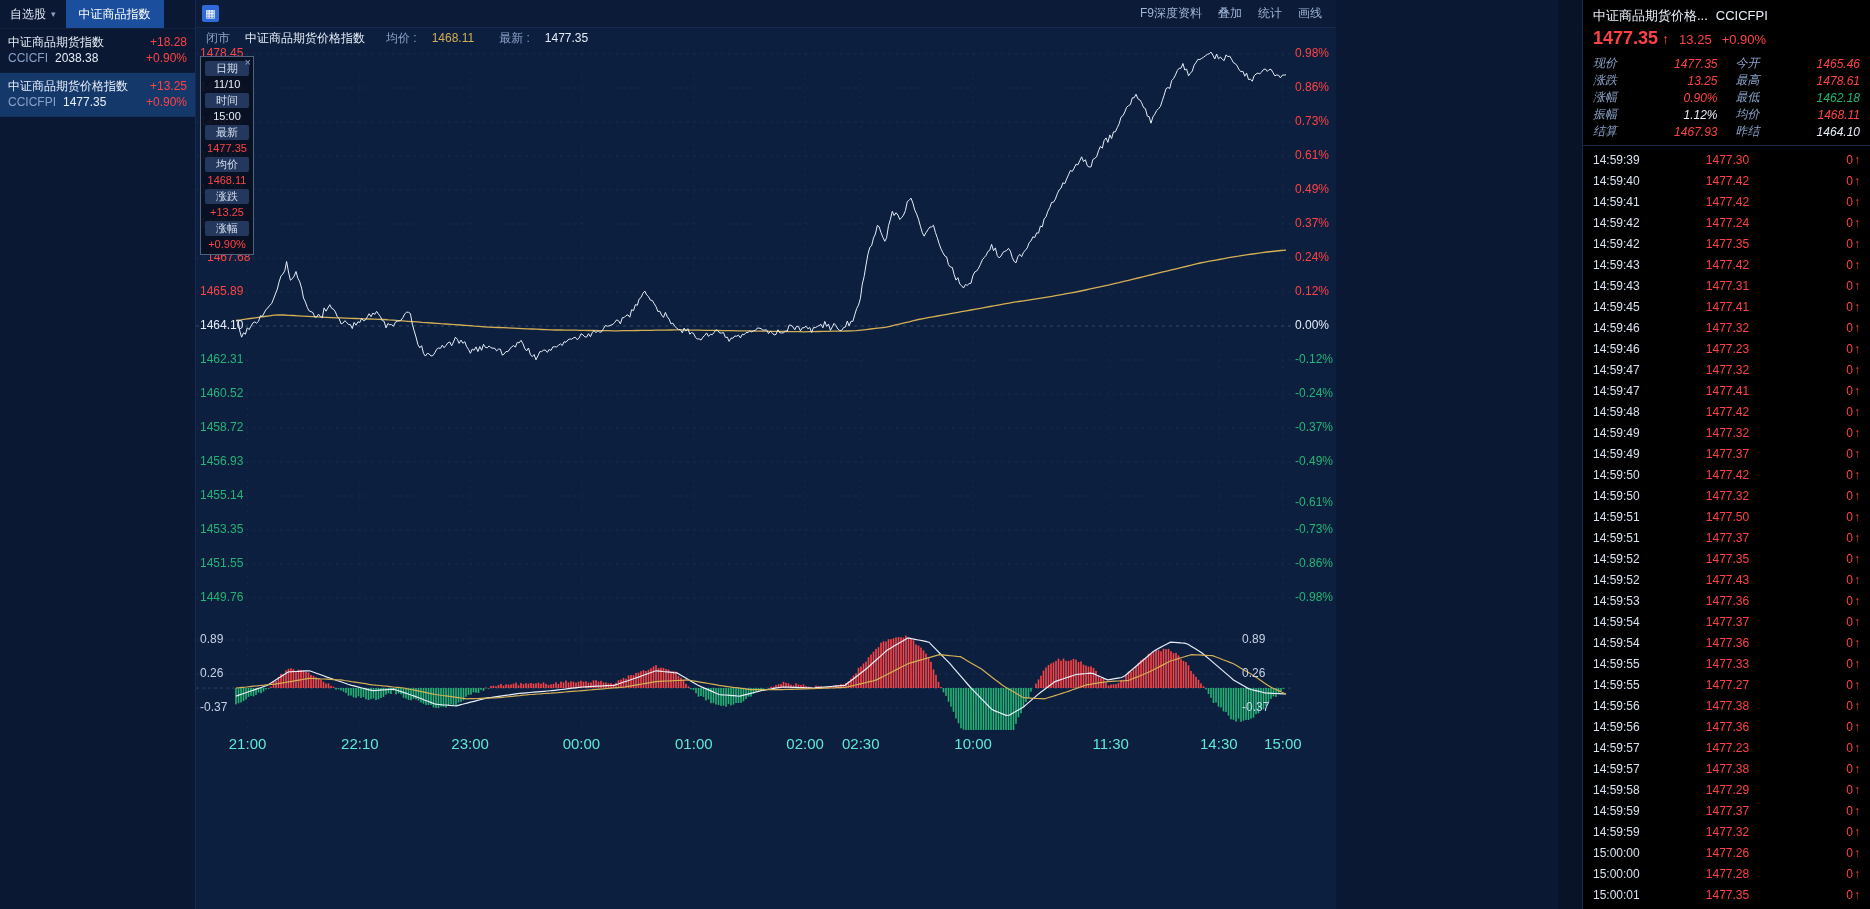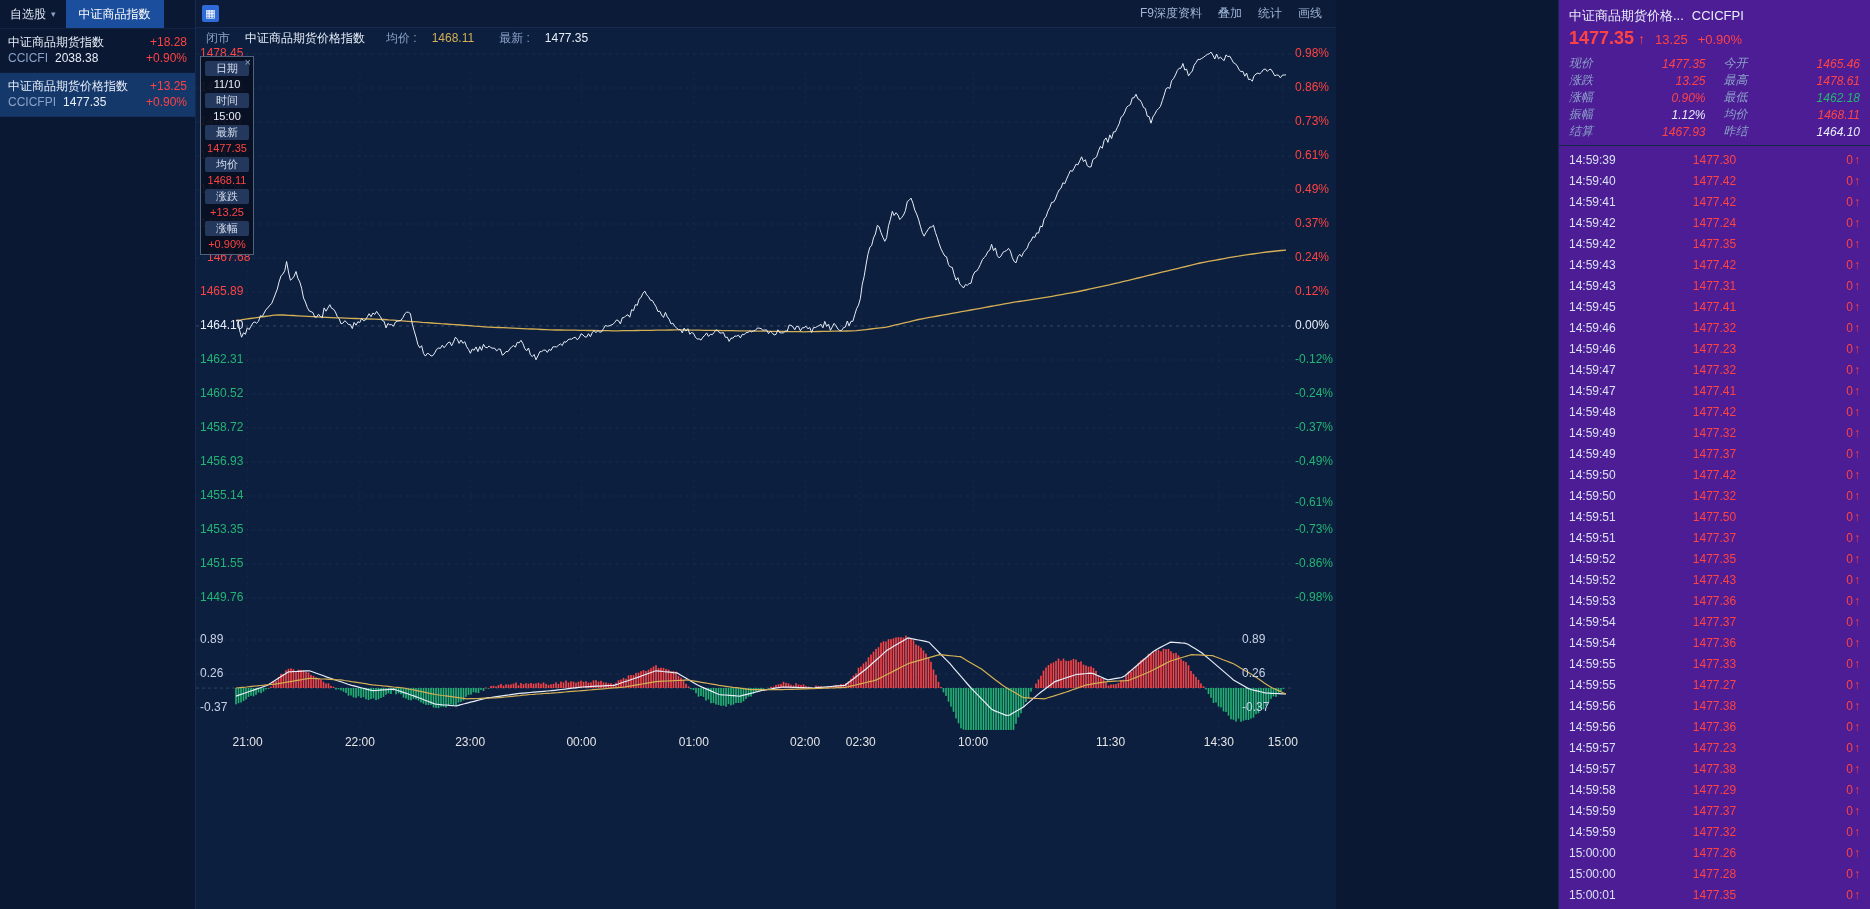--- a/index.html
+++ b/index.html
@@ -48,23 +48,23 @@
   .tt-value{text-align:center;font-size:11px;line-height:16px;}
   
   .macd-header{position:relative;width:1140px;height:22px;display:flex;align-items:center;gap:16px;padding-left:10px;box-sizing:border-box;border-top:1px solid #152a4e;border-bottom:1px solid #10203c;}
   .m-macd{color:#cf6bdd;}
   .m-dif{color:#e6edf7;}
   .m-dea{color:#d4af54;}
   .macd-icons{position:absolute;right:14px;top:0;height:22px;display:flex;align-items:center;gap:9px;color:#8aa2c8;font-size:12px;}
   .macd-icons span{cursor:pointer;}
   .macd-plot{position:relative;width:1140px;height:128px;}
   .time-axis{position:relative;width:1095px;height:20px;}
-  .time-label{position:absolute;top:3px;transform:translateX(-50%);color:#e5e5e5;font-size:12px;white-space:nowrap;}
+  .time-label{position:absolute;top:3px;transform:translateX(-50%);color:#5eead4;font-size:15px;white-space:nowrap;}
   
-  .quote-panel{position:absolute;right:0;top:0;width:312px;height:100%;background:#4c1d95;border-left:1px solid #152a4e;box-sizing:border-box;}
+  .quote-panel{position:absolute;right:0;top:0;width:288px;height:100%;background:#000000;border-left:1px solid #152a4e;box-sizing:border-box;}
   .qp-title{padding:7px 10px 2px 10px;color:#e8eef8;font-size:13px;white-space:nowrap;}
   .qp-title .qp-code{margin-left:8px;}
   .qp-price-row{display:flex;align-items:baseline;gap:10px;padding:1px 10px 3px 10px;}
   .qp-price{font-size:18px;font-weight:bold;color:var(--up);}
   .qp-arrow{color:var(--up);font-weight:bold;font-size:14px;margin-left:-6px;}
   .qp-change,.qp-pct{font-size:13px;color:var(--up);}
   .qp-stats{display:grid;grid-template-columns:1fr 1fr;column-gap:18px;padding:3px 10px 5px 10px;border-bottom:1px solid #132645;font-style:italic;}
   .stat-cell{display:flex;justify-content:space-between;align-items:center;height:17px;}
   .stat-label{color:#8aa2c8;}
   .tick-list{padding-top:3px;height:calc(100% - 152px);overflow:hidden;}
@@ -666,21 +666,21 @@
             <div class="axis-label neutral" style="top: 28px; left: 1046px; position: absolute; color: rgb(198, 210, 230);">0.89</div>
             <div class="axis-label neutral" style="top: 62px; left: 4px; position: absolute; color: rgb(198, 210, 230);">0.26</div>
             <div class="axis-label neutral" style="top: 62px; left: 1046px; position: absolute; color: rgb(198, 210, 230);">0.26</div>
             <div class="axis-label neutral" style="top: 96px; left: 4px; position: absolute; color: rgb(198, 210, 230);">-0.37</div>
             <div class="axis-label neutral" style="top: 96px; left: 1046px; position: absolute; color: rgb(198, 210, 230);">-0.37</div>
           </div>
       </div>
 
       <div class="time-axis" id="time-axis">
           <div class="time-label" style="left: 51.55px;">21:00</div>
-          <div class="time-label" style="left: 163.9px;">22:00</div>
+          <div class="time-label" style="left: 163.9px;">22:10</div>
           <div class="time-label" style="left: 274.15px;">23:00</div>
           <div class="time-label" style="left: 385.45px;">00:00</div>
           <div class="time-label" style="left: 497.8px;">01:00</div>
           <div class="time-label" style="left: 609.1px;">02:00</div>
           <div class="time-label" style="left: 664.75px;">02:30</div>
           <div class="time-label" style="left: 777.1px;">10:00</div>
           <div class="time-label" style="left: 914.65px;">11:30</div>
           <div class="time-label" style="left: 1022.8px;">14:30</div>
           <div class="time-label" style="left: 1086.85px;">15:00</div>
         </div>

